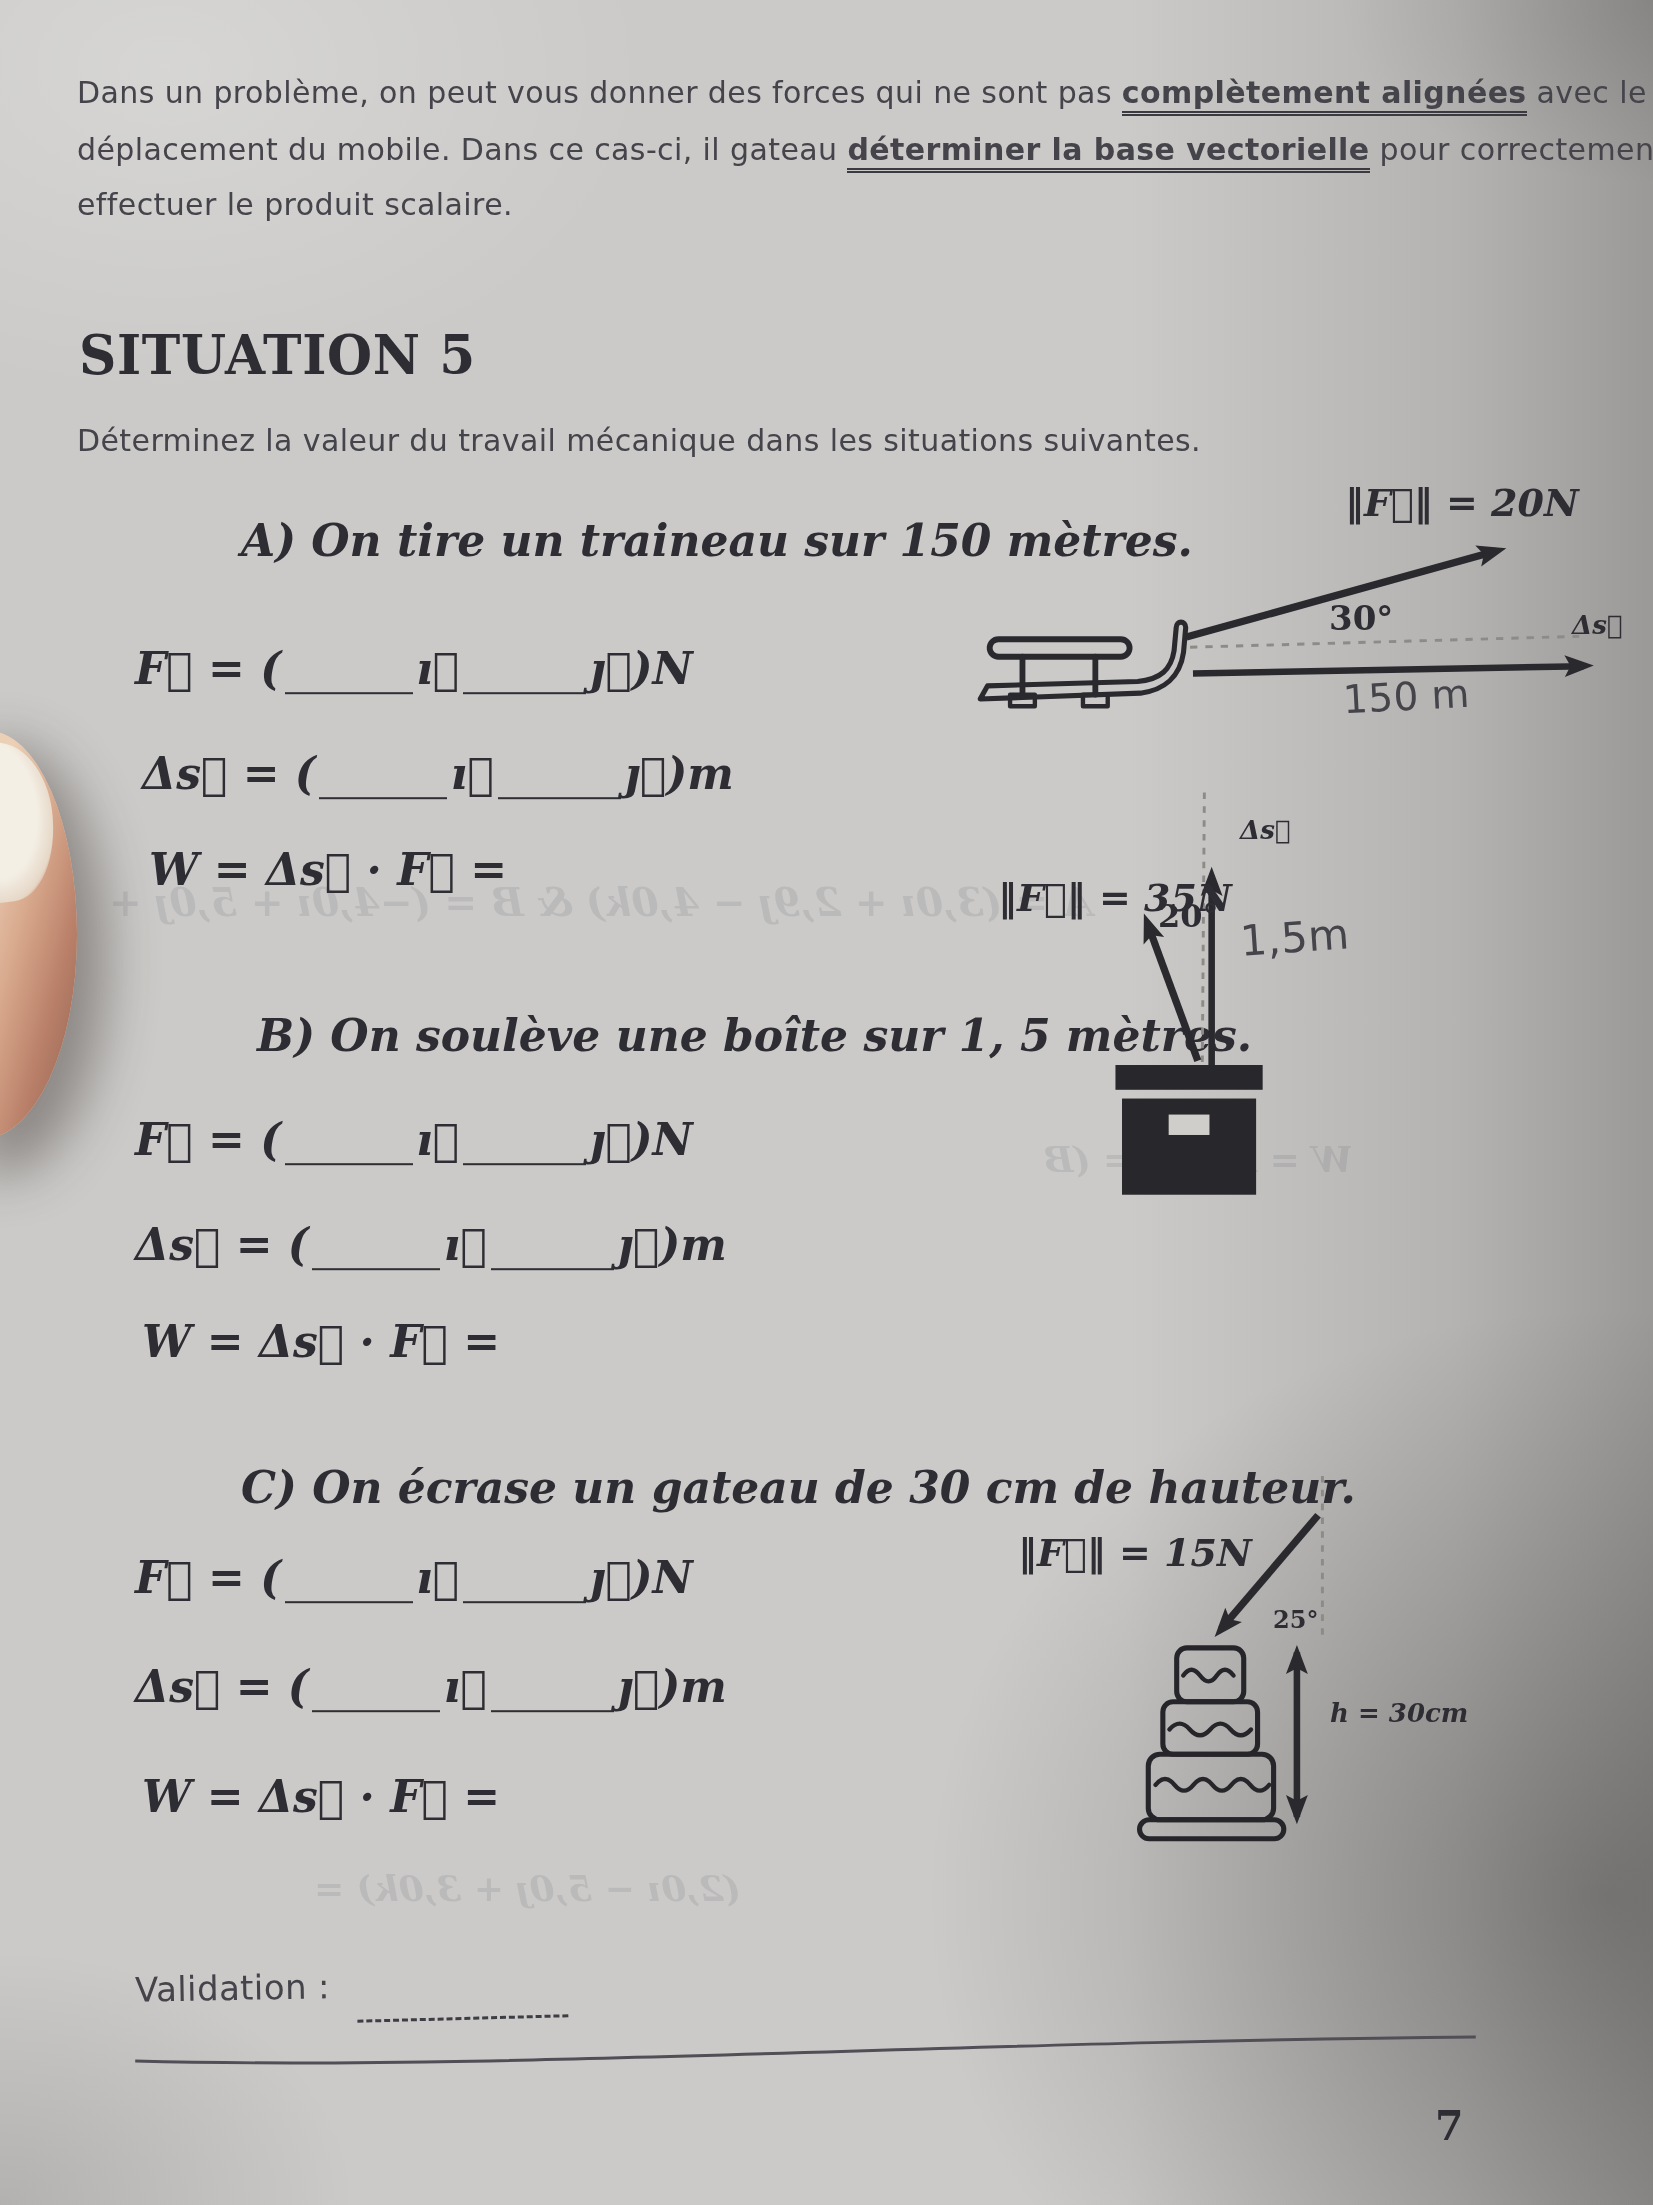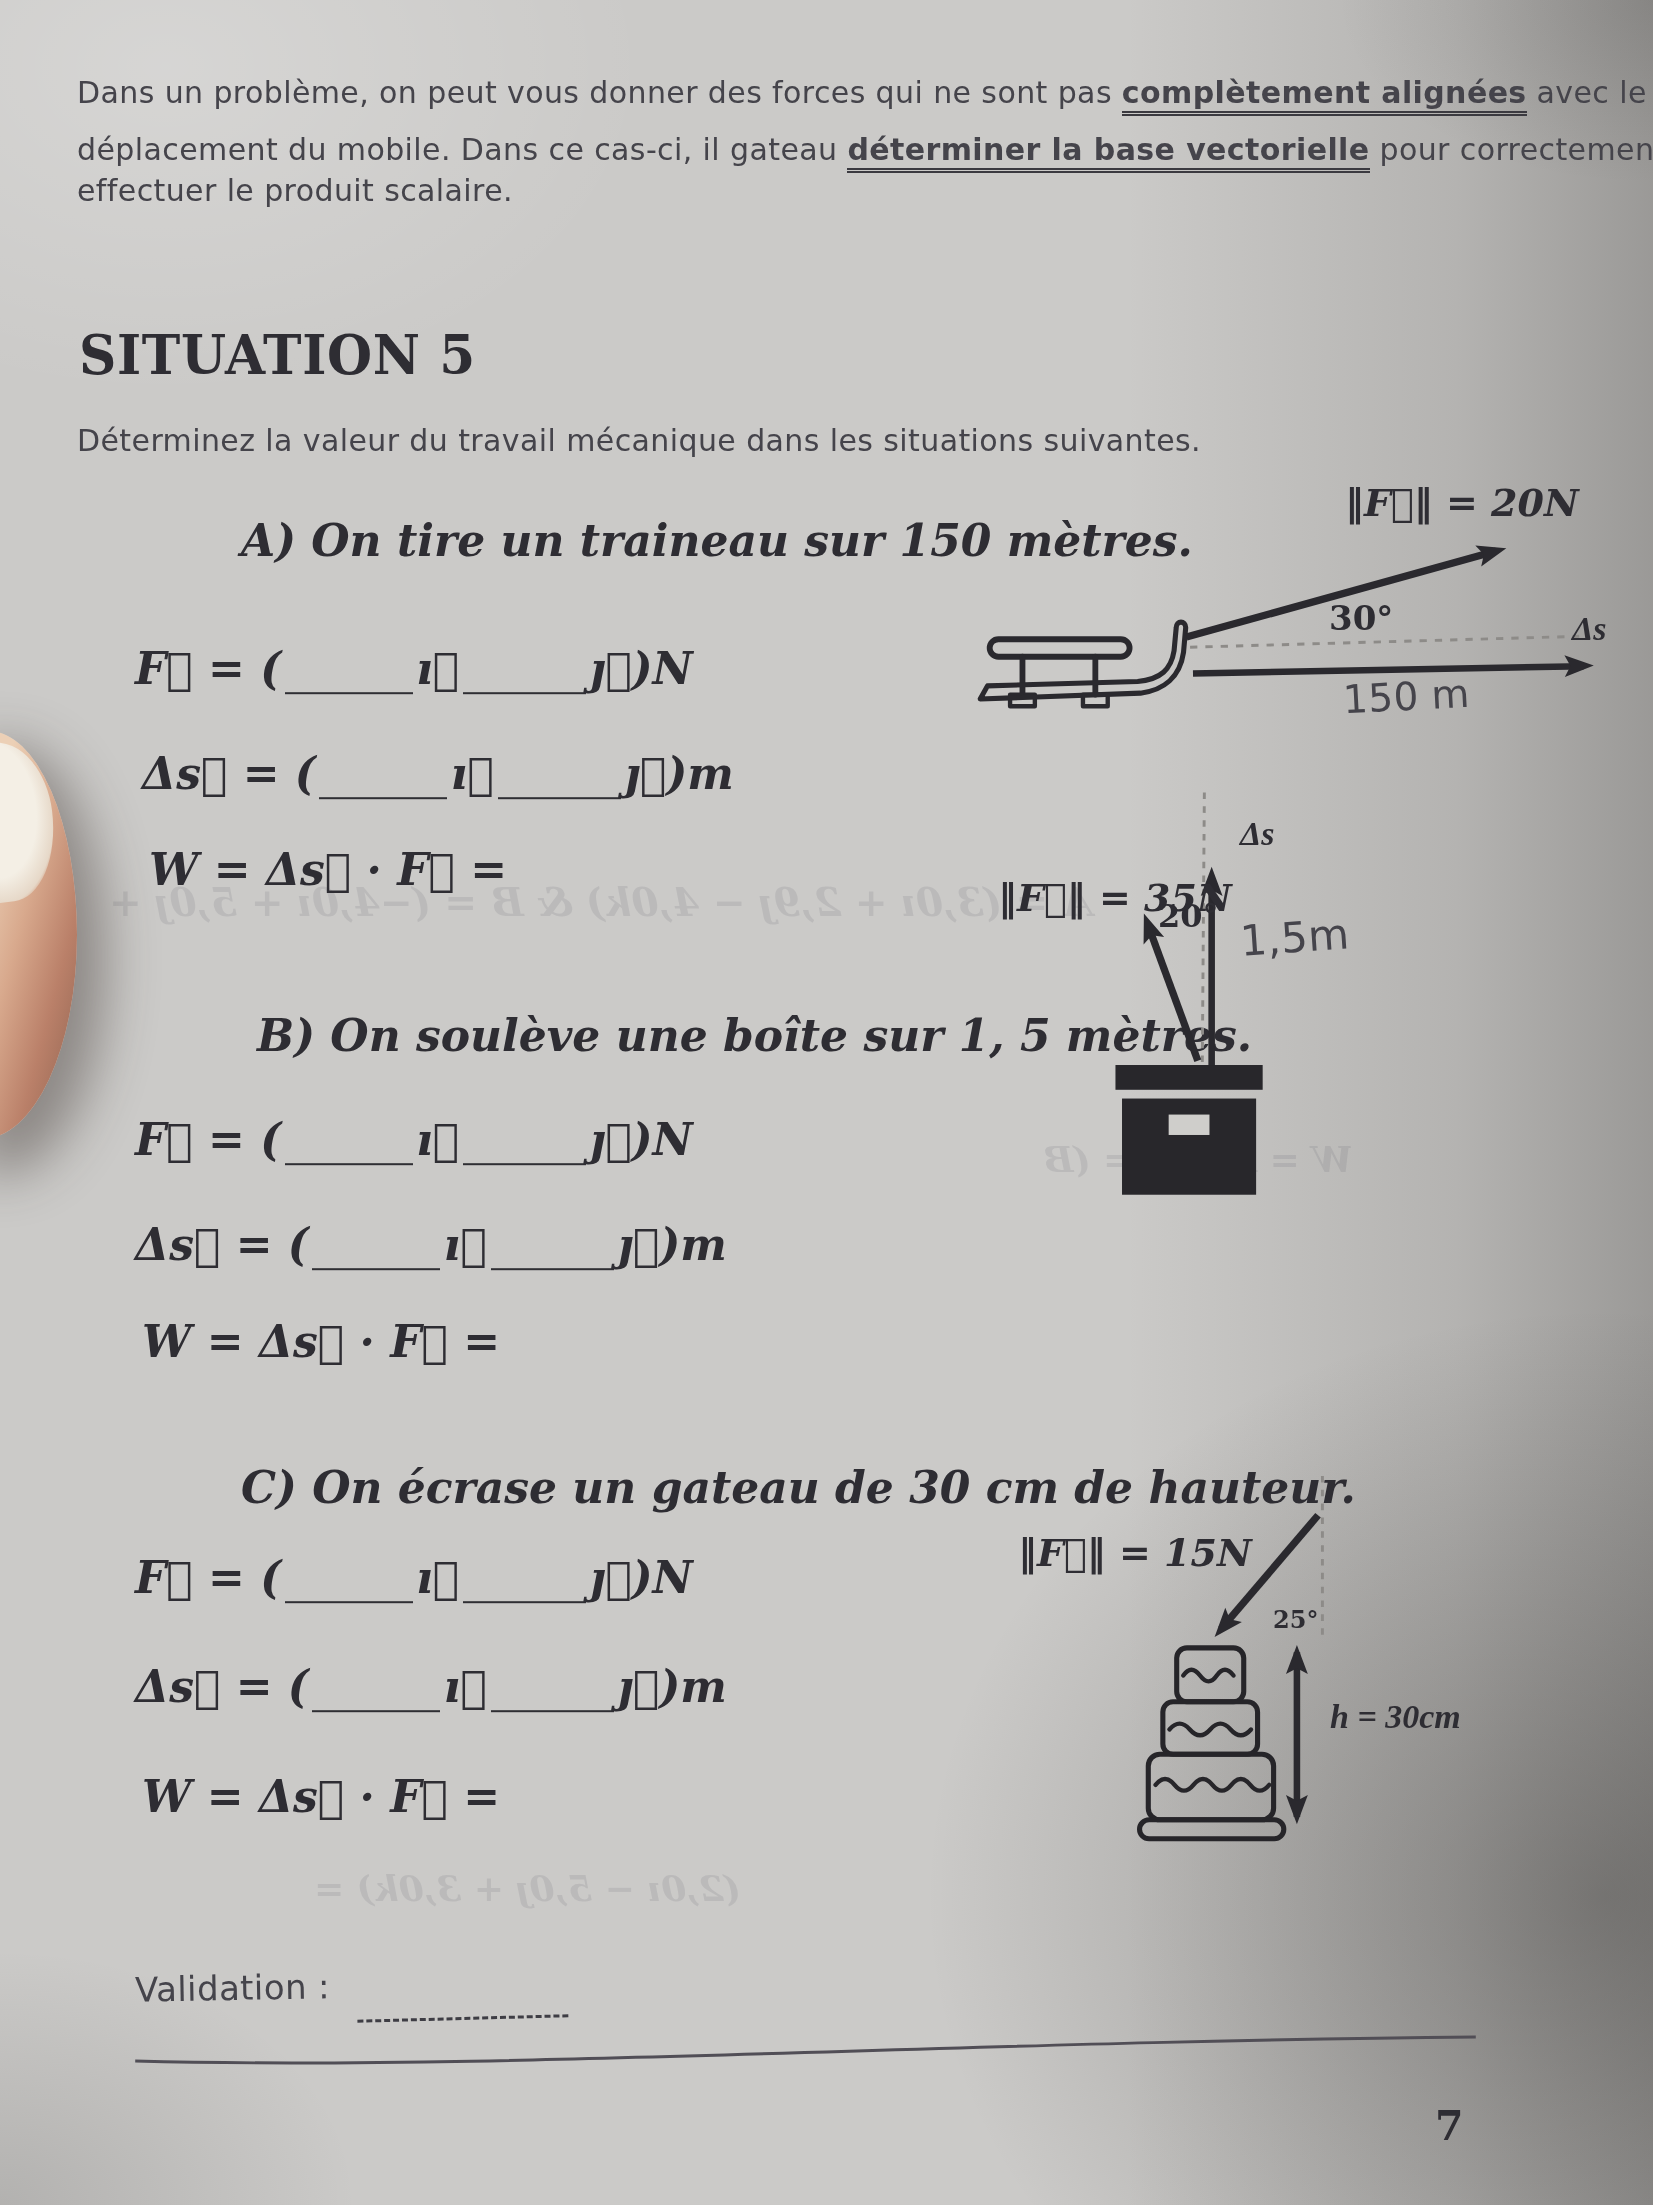--- a/index.html
+++ b/index.html
@@ -22,21 +22,21 @@
   .u2::after{content:"";position:absolute;left:0;right:0;bottom:-5.8px;border-bottom:2.2px solid #3b3a40;}
 
   .situation{font-size:55px;letter-spacing:0.7px;transform:scaleX(0.94);transform-origin:left;}
   .sec-title{font-size:44px;}
   .frow{font-size:44px;}
   .blank{display:inline-block;width:128px;height:0;border-bottom:2.9px solid #2f2e33;transform:translateY(10.2px);margin:0 3.6px;}
   .blank2{width:123px;}
 
   .dlabel{font-size:38px;}
   .dsmall{font-size:34px;text-align:center;}
-  .dds{font-size:34px;font-family:Liberation Serif, serif;}
+  .dds{font-size:26px;}
 
   .ghost{position:absolute;font-family:"DejaVu Serif",serif;font-style:italic;font-weight:bold;color:rgba(72,72,88,0.12);transform:scaleX(-1);white-space:nowrap;}
   .g1{left:109px;top:879px;font-size:39px;}
   .g2{left:1043px;top:1138px;font-size:36px;}
   .g3{left:314px;top:1867px;font-size:36px;}
 
   .finger{position:absolute;left:-32px;top:731px;width:109px;height:408px;
     background:linear-gradient(105deg,#ecd0b6 22%,#d8a98d 48%,#ba8069 72%,#9a6a56 92%);
     border-radius:0 95px 102px 0 / 0 219px 219px 0;
     box-shadow:19px 25px 51px 10.2px rgba(55,45,40,0.42);}
@@ -61,21 +61,21 @@
   <div class="ghost g1">A = (3,0ı + 2,9ȷ − 4,0k) &amp; B = (−4,0ı + 5,0ȷ +</div>
   <div class="ghost g2">W = F · Δs = (B</div>
   <div class="ghost g3">(2,0ı − 5,0ȷ + 3,0k) =</div>
 
   <div class="abs hand intro" style="left:77px;top:64px;">
     <span>Dans un problème, on peut vous donner des forces qui ne sont pas </span><span class="u2">complètement alignées</span><span> avec le</span>
   </div>
   <div class="abs hand intro" style="left:77px;top:121px;">
     <span>déplacement du mobile. Dans ce cas-ci, il gateau </span><span class="u2">déterminer la base vectorielle</span><span> pour correctement</span>
   </div>
-  <div class="abs hand intro" style="left:77px;top:162px;text-align:right;">
+  <div class="abs hand intro" style="left:77px;top:176px;text-align:right;">
     <span>effectuer le produit scalaire.</span>
   </div>
 
   <div class="abs serU situation" style="left:79px;top:322px;">SITUATION 5</div>
   <div class="abs hand" style="left:77px;top:423px;font-size:30px;">Déterminez la valeur du travail mécanique dans les situations suivantes.</div>
 
   <div class="abs ser sec-title" style="left:241px;top:515px;">A) On tire un traineau sur 150 mètres.</div>
 
   <div class="abs ser frow" style="left:135px;top:643px;">
     <span>F⃗ = (</span><span class="blank"></span><span>ı⃗</span><span class="blank blank2"></span><span>ȷ⃗</span><span>)N</span>

